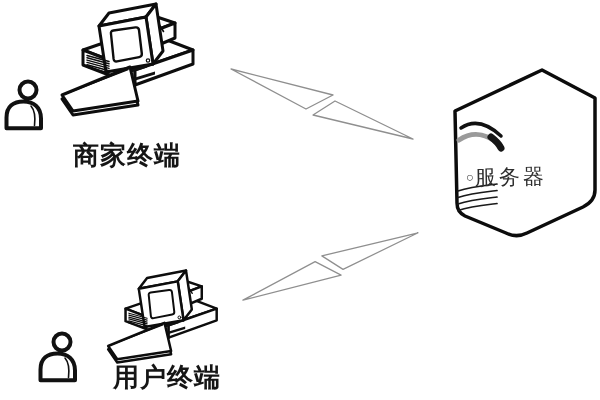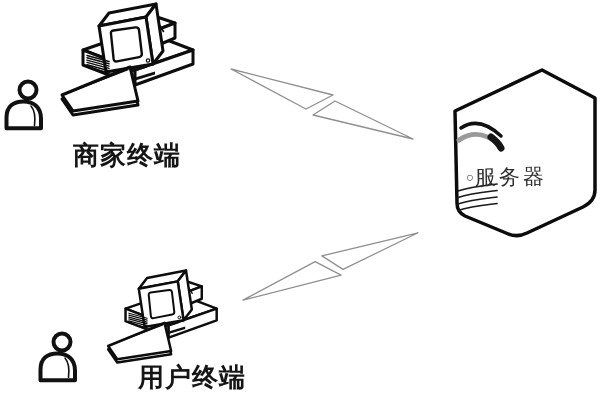--- a/index.html
+++ b/index.html
@@ -149,15 +149,15 @@
         <line x1="30" y1="67" x2="52" y2="73"></line>
       </g>
       <polygon points="66,72 90,64.5 90,67.5 66,75" fill="#111111" stroke="none"></polygon>
       <polygon points="70,80 98,71.5 98,74.5 70,83" fill="#111111" stroke="none"></polygon>
       <polygon points="5,99 73,71 81,105 16,115"></polygon>
       <polygon points="5,95 73,67 81,101 16,111"></polygon>
       <line x1="9" y1="93.5" x2="71" y2="69.5" stroke-width="1.4"></line>
     </g>
   </svg>
 
-  <div class="node-label" style="left:108px;top:364px;width:138px;text-align:right;">用户终端</div>
+  <div class="node-label" style="left:98px;top:364px;width:138px;">用户终端</div>
 
 </div>
 
 </body></html>

